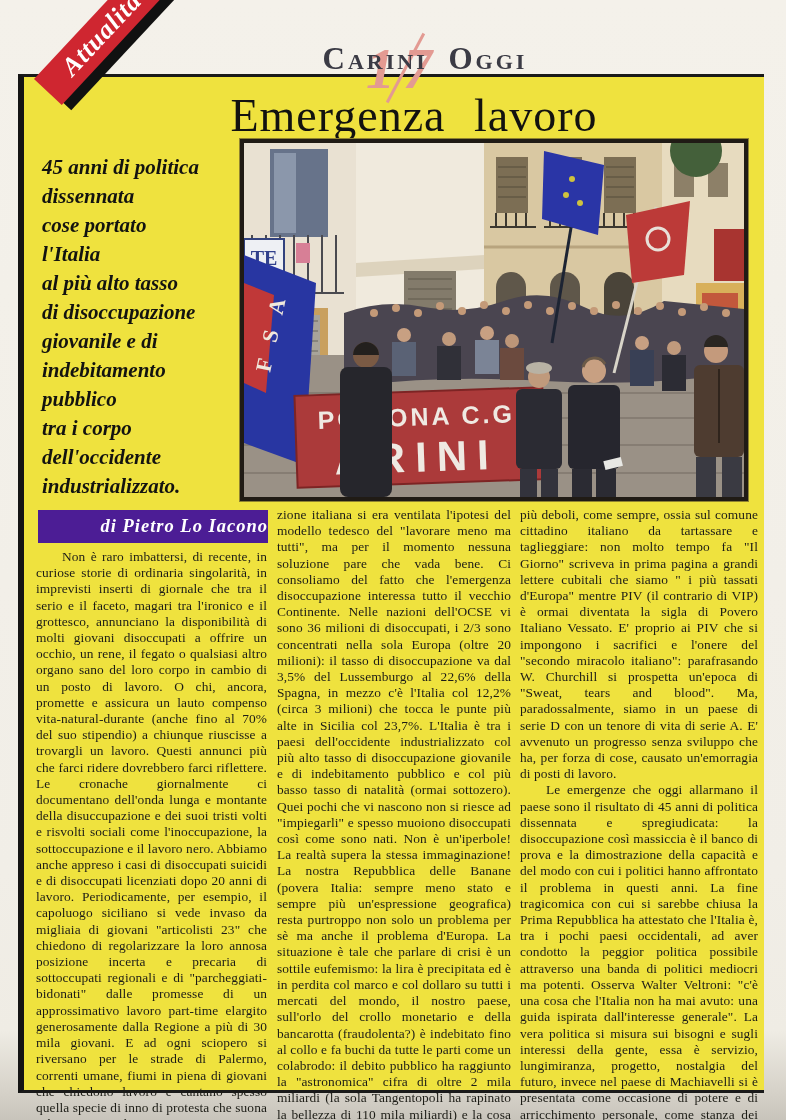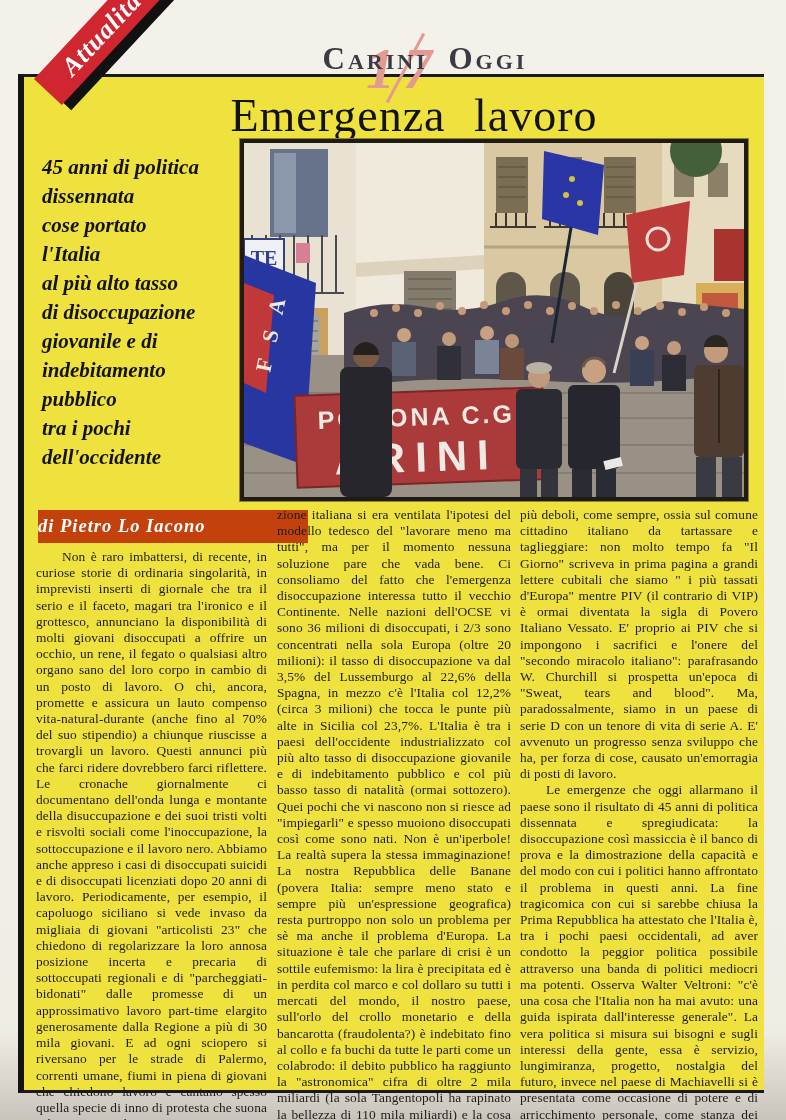--- a/index.html
+++ b/index.html
@@ -45,22 +45,22 @@
   .headline{
     position:absolute;left:140px;top:12px;width:500px;text-align:center;
     font-size:46px;font-weight:normal;color:#121210;word-spacing:16px;letter-spacing:1px;
     font-family:"Liberation Serif", serif;
   }
   .standfirst{
     position:absolute;left:18px;top:76px;width:215px;
     font-size:21px;line-height:29px;font-weight:bold;font-style:italic;color:#131310;
   }
   .byline-bar{
-    position:absolute;left:14px;top:433px;width:270px;height:33px;background:#c2410c;
-    display:flex;align-items:center;justify-content:flex-start;
+    position:absolute;left:14px;top:433px;width:230px;height:33px;background:#4c1d95;
+    display:flex;align-items:center;justify-content:flex-end;
   }
   .byline-bar span{color:#fff;font-style:italic;font-weight:bold;font-size:18.5px;letter-spacing:1px;}
   .photo{
     position:absolute;left:216px;top:62px;width:508px;height:362px;
     border:4px solid #201b15;box-sizing:border-box;background:#cfc0a2;
     box-shadow:0 0 0 1px #8f8330;
   }
   .photo svg{display:block;width:100%;height:100%;}
   .col{
     position:absolute;width:233px;
@@ -96,22 +96,23 @@
   <div class="standfirst">
       <div>45 anni di politica</div>
       <div>dissennata</div>
       <div>cose portato</div>
       <div>l'Italia</div>
       <div>al più alto tasso</div>
       <div>di  disoccupazione</div>
       <div>giovanile e di</div>
       <div>indebitamento</div>
       <div>pubblico</div>
-      <div>tra i  pochi</div>
+      <div>tra i  corpo</div>
       <div>dell'occidente</div>
+      <div>industrializzato.</div>
     </div>
 
   <div class="byline-bar">
     <span>di   Pietro Lo Iacono</span>
   </div>
 
   <div class="photo">
     <svg viewBox="0 0 500 354" preserveAspectRatio="none">
 
       <rect x="0" y="0" width="500" height="250" fill="#d3c4a4"></rect>

